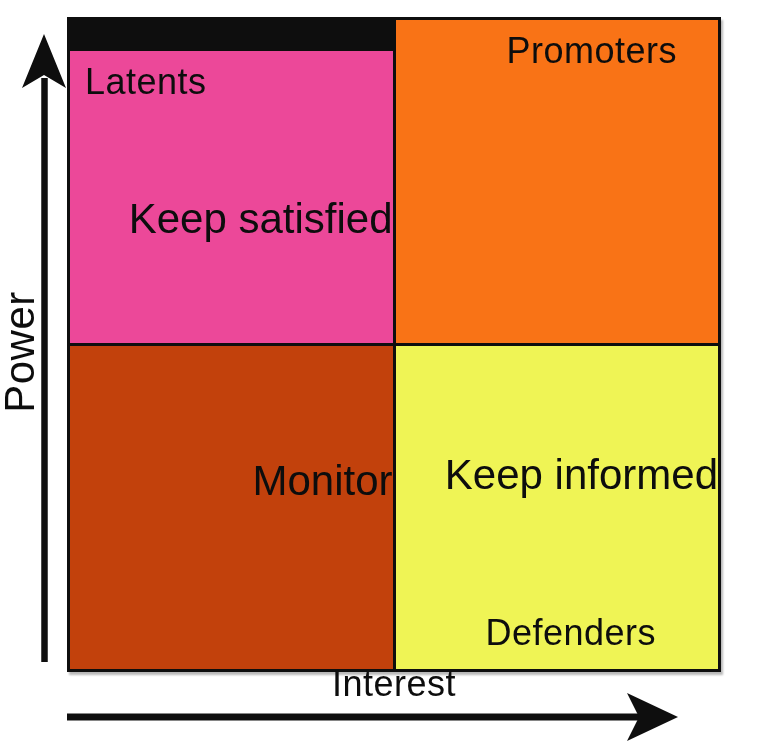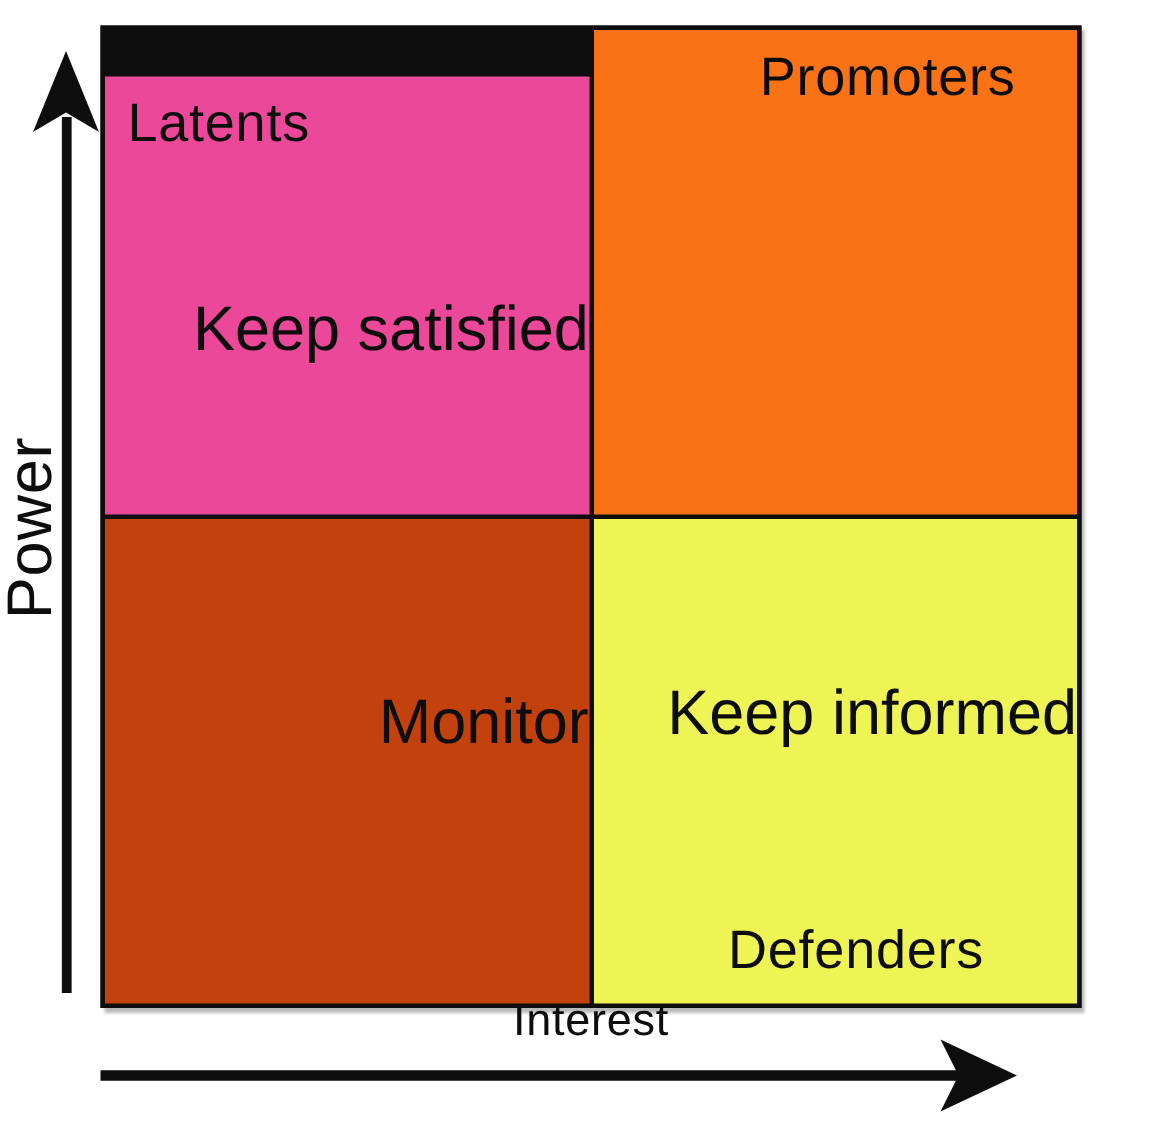--- a/index.html
+++ b/index.html
@@ -77,21 +77,21 @@
     font-size: 42px;
     letter-spacing: 0.5px;
     transform: rotate(-90deg);
   }
   .axis-label-x {
     position: absolute;
     left: 254px;
     top: 666px;
     width: 280px;
     text-align: center;
-    font-size: 30px;
+    font-size: 36px;
     line-height: 1;
     letter-spacing: 0.5px;
   }
 </style>
 </head>
 <body>
 
 <div class="canvas">
 
   <div class="grid">

